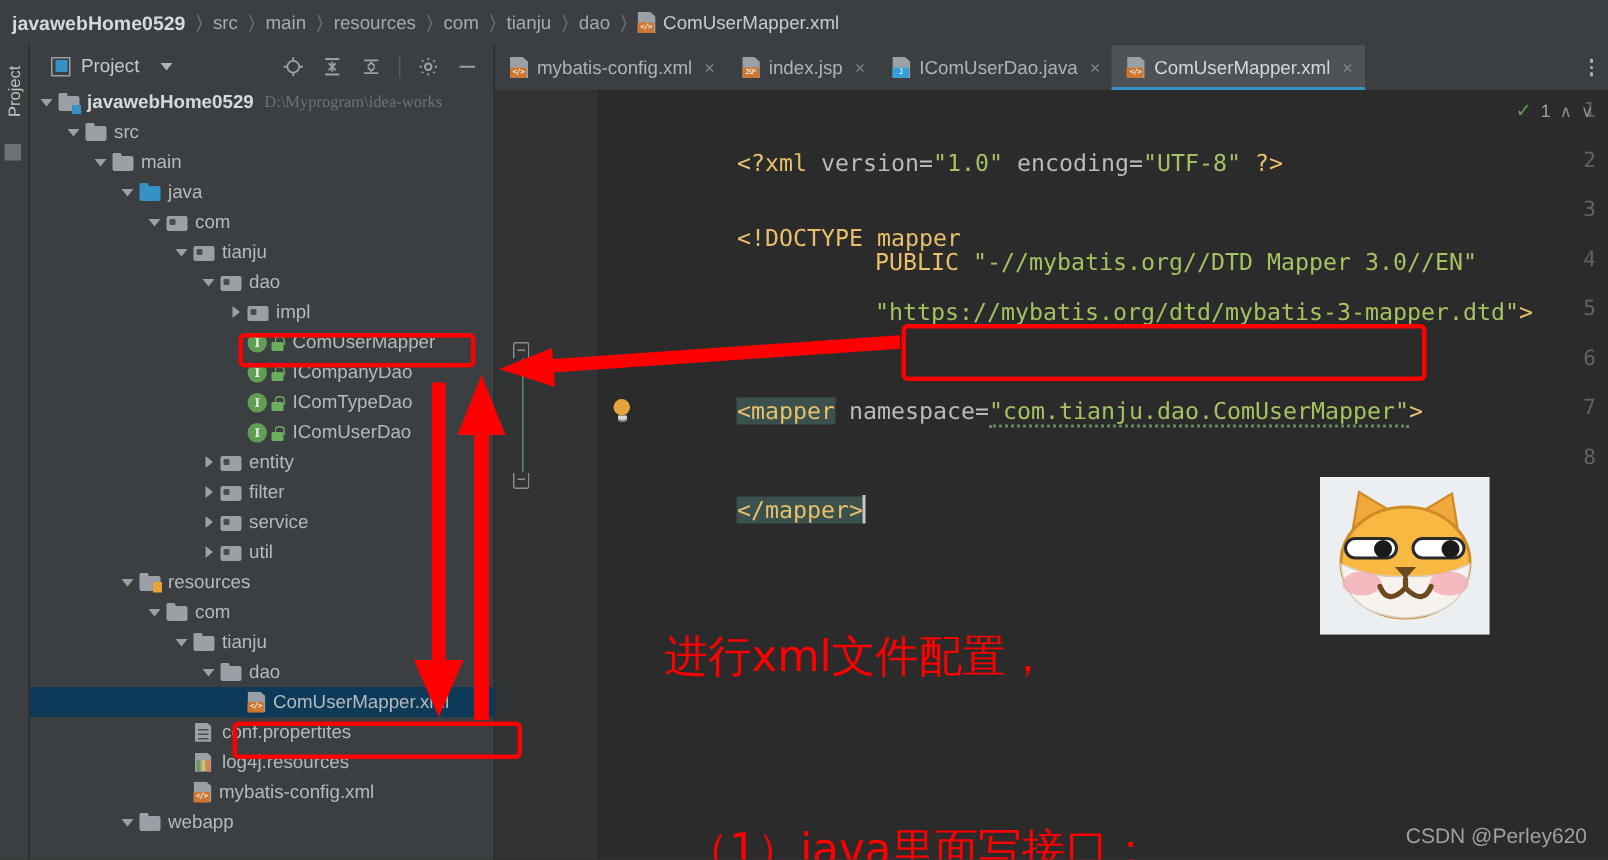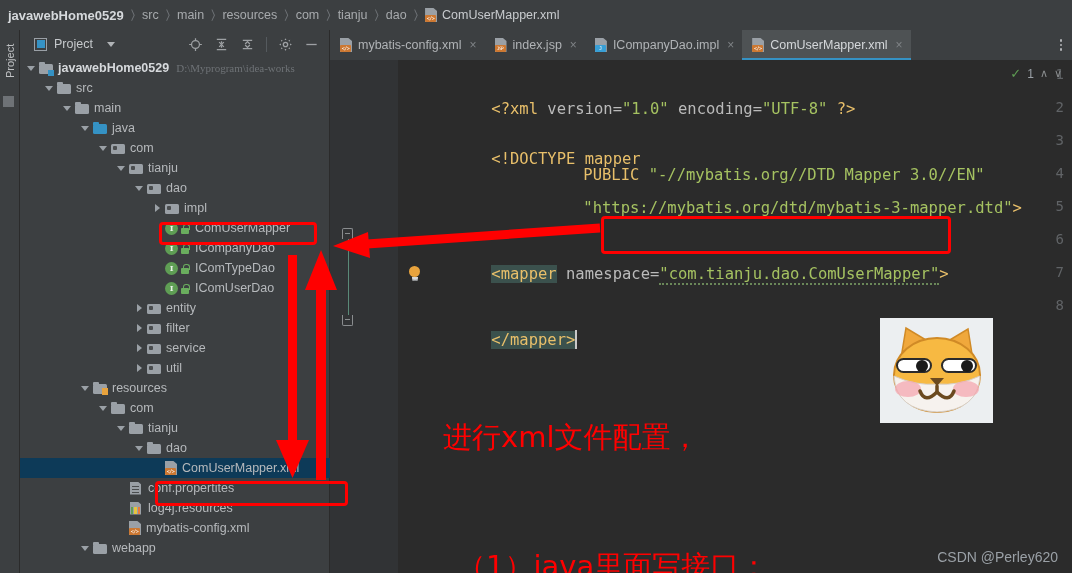--- a/index.html
+++ b/index.html
@@ -534,21 +534,21 @@
             <span class="tag">JSP</span>
           </span>
           <span>index.jsp</span>
           <span class="x">×</span>
         </div>
         <div class="tab">
           <span class="ico-xml ico-java">
             <span class="pg"></span>
             <span class="tag">J</span>
           </span>
-          <span>ICompanyDao.impl</span>
+          <span>IComUserDao.java</span>
           <span class="x">×</span>
         </div>
         <div class="tab active">
           <span class="ico-xml ">
             <span class="pg"></span>
             <span class="tag">&lt;/&gt;</span>
           </span>
           <span>ComUserMapper.xml</span>
           <span class="x">×</span>
         </div>

